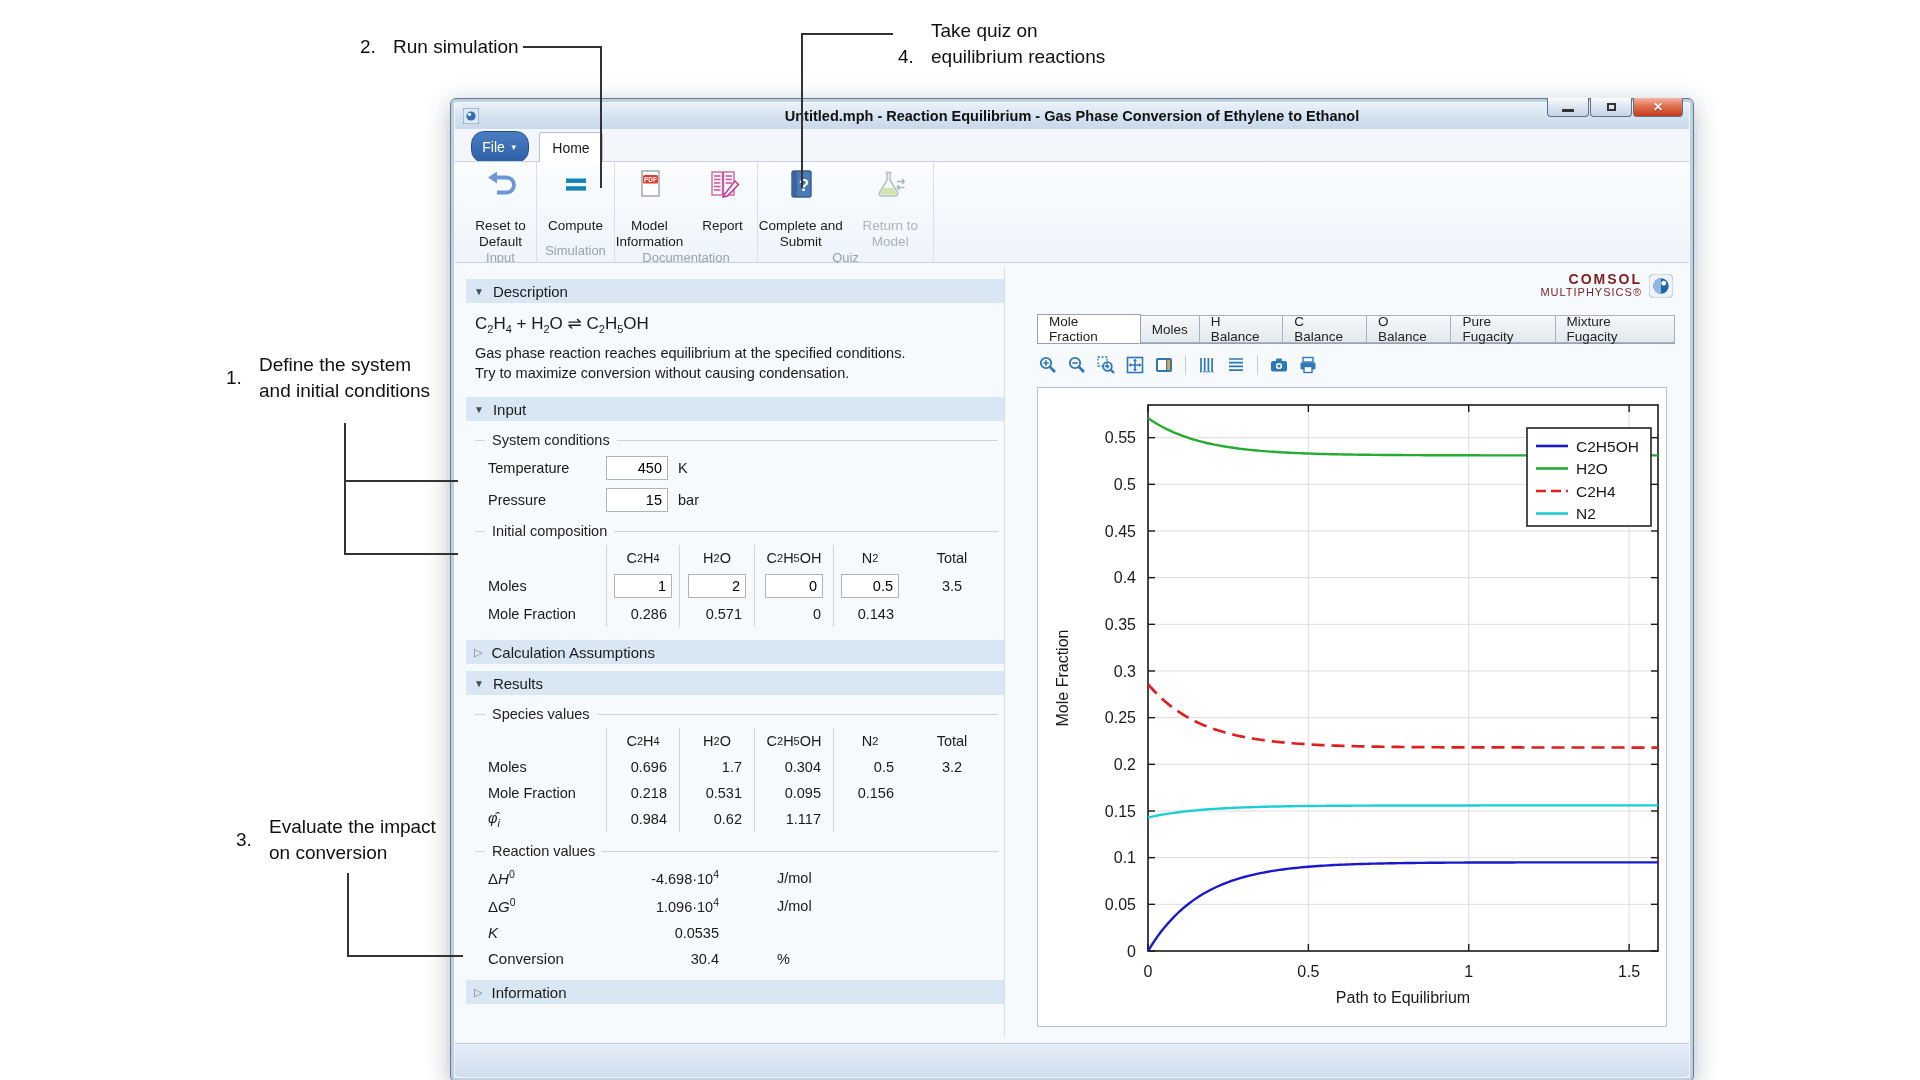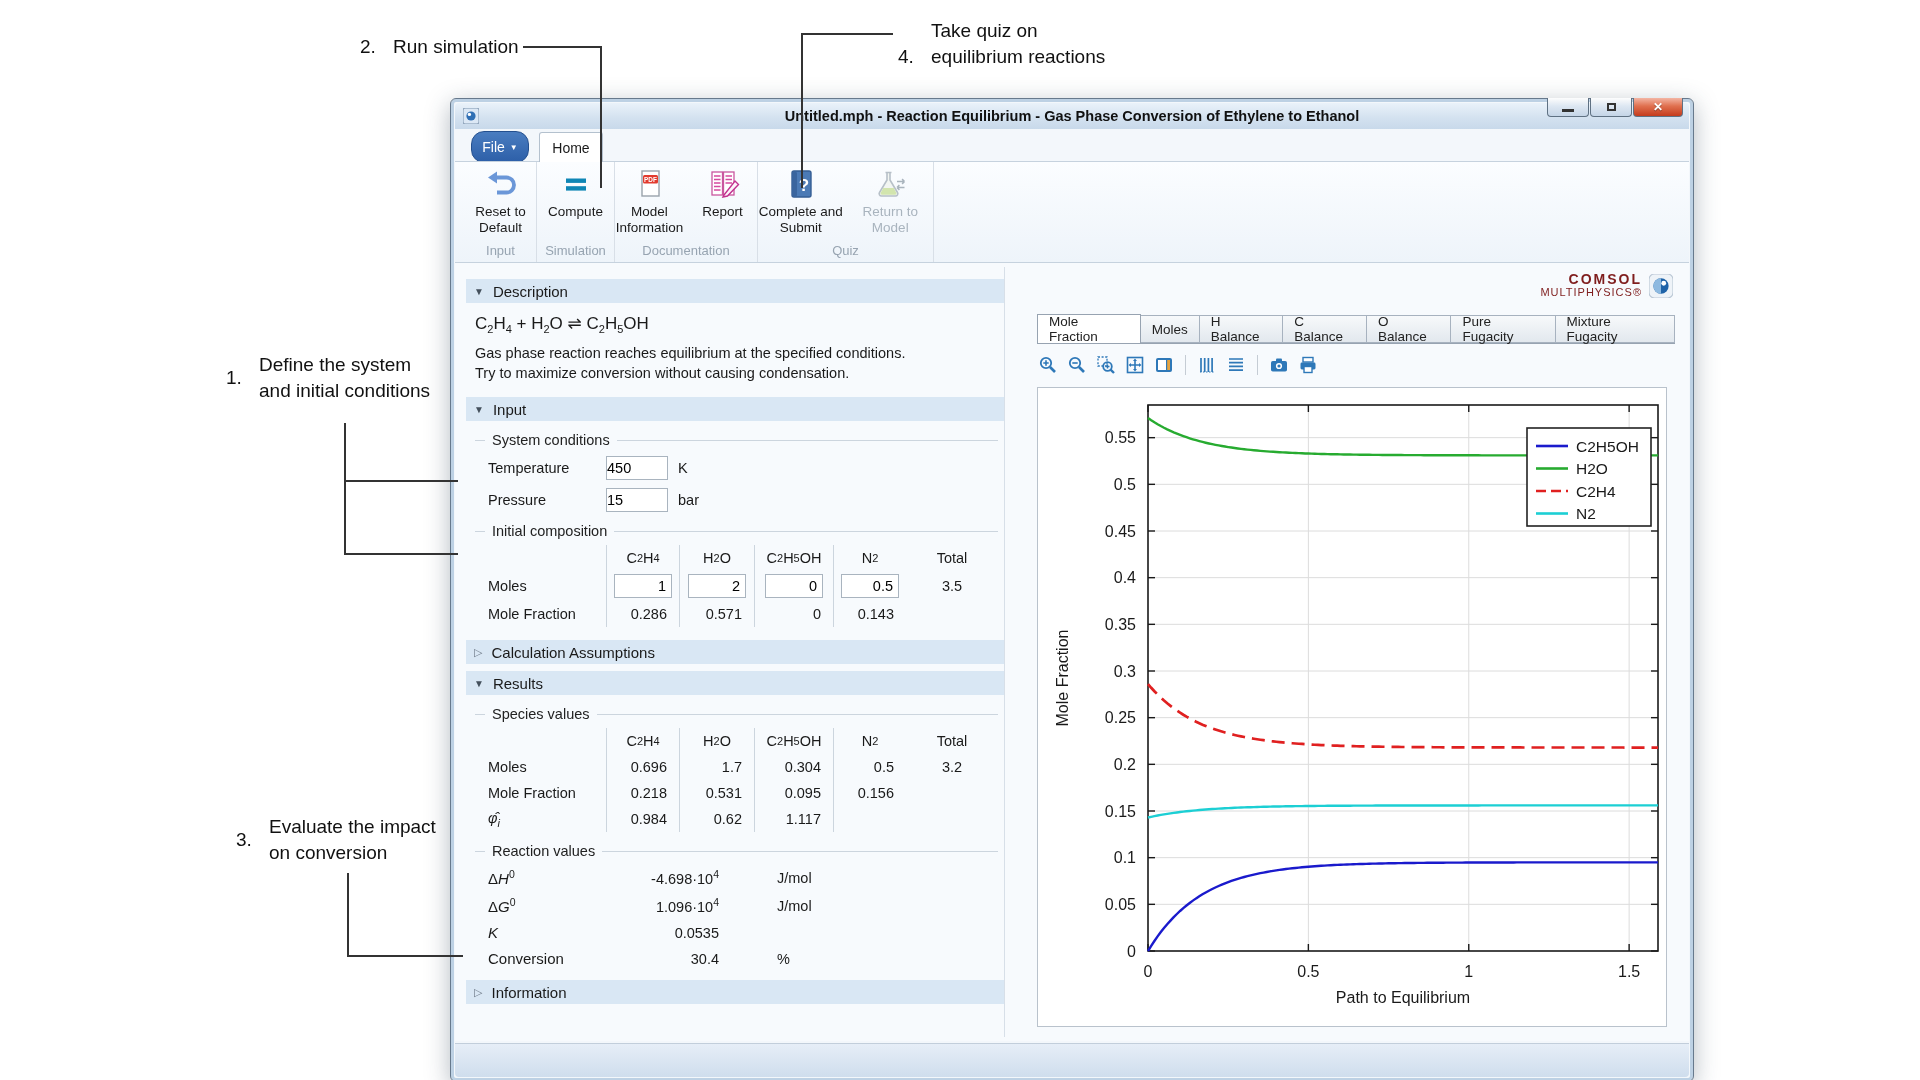--- a/index.html
+++ b/index.html
@@ -39,42 +39,42 @@
     border:1px solid #24508f; border-radius:13px; color:#fff; font-size:14px; display:flex; align-items:center; justify-content:center; gap:5px; }
   .filebtn .car { font-size:8px; }
   .hometab { position:absolute; left:84px; top:3px; width:64px; height:30px; background:#fff; border:1px solid #b4c1ce; border-bottom:none;
     border-radius:3px 3px 0 0; font-size:14px; display:flex; align-items:center; justify-content:center; z-index:3; }
   .ribbon-body { position:absolute; left:4px; top:62px; right:4px; height:102px; background:linear-gradient(#fbfdff,#eef4fa);
     border-top:1px solid #c6d2de; border-bottom:1px solid #c6d2de; }
   .rgroup { position:absolute; top:0; bottom:0; border-right:1px solid #d8dfe7; display:flex; flex-direction:column; }
   .rbtns { flex:1; display:flex; justify-content:center; gap:4px; padding-top:4px; }
   .rbtn { width:86px; display:flex; flex-direction:column; align-items:center; }
   .rbtn .ricon { width:36px; height:36px; }
-  .rbtn .rlab { font-size:13.5px; line-height:16px; text-align:center; color:#1a1a1a; margin-top:2px; }
+  .rbtn .rlab { font-size:13.5px; line-height:16px; text-align:center; color:#1a1a1a; margin-top:16px; }
   .rbtn.disabled .rlab { color:#a9b4be; }
   .rgl { height:19px; text-align:center; font-size:13px; color:#97a4b1; }
 
   
   .content { position:absolute; left:4px; top:164px; right:4px; bottom:40px; background:#f7fafd; }
   .vdiv { position:absolute; left:549px; top:4px; bottom:4px; width:1px; background:#d7dfe8; }
 
   
   .form-panel { position:absolute; left:11px; top:0; width:538px; bottom:0; padding:16px 0 0 0; }
   .shead { height:24px; background:#d9e7f4; display:flex; align-items:center; font-size:15px; color:#1a1a1a; padding-left:8px; gap:9px; }
   .shead .tri { font-size:10px; color:#3d4document 4a5; color:#44505c; }
   .equation { font-size:17px; margin:10px 0 0 9px; }
   .equation sub, .ftable sub, .rx sub { font-size:11px; }
   .dtext { font-size:14.5px; margin:9px 0 0 9px; line-height:19px; }
   .fldlegend { display:flex; align-items:center; margin:11px 0 0 9px; }
   .fldlegend .l1 { width:10px; height:1px; background:#ccd5de; }
   .fldlegend .lt { font-size:14.5px; color:#222; padding:0 7px; }
   .fldlegend .l2 { flex:1; height:1px; background:#ccd5de; margin-right:6px; }
   .frow { display:flex; align-items:center; margin:8px 0 0 22px; }
   .frow .flab { width:118px; font-size:14.5px; }
-  .frow input { width:62px; height:24px; border:1px solid #a9b4bf; font-size:14.5px; padding-right:5px; background:#fff; font-family:"Liberation Sans",sans-serif; }
+  .frow input { width:62px; height:24px; border:1px solid #a9b4bf; font-size:14.5px; text-align:right; padding-right:5px; background:#fff; font-family:"Liberation Sans",sans-serif; }
   .frow .funit { margin-left:10px; font-size:14.5px; }
 
   .ftable { margin:6px 0 0 22px; display:grid; grid-template-columns:118px 73px 75px 79px 73px 92px; font-size:14.5px; }
   .ftable .c { display:flex; align-items:center; min-height:26px; }
   .ftable .hc { justify-content:center; border-left:1px solid #ccd5de; }
   .ftable .vc { justify-content:flex-end; padding-right:12px; border-left:1px solid #ccd5de; }
   .ftable .tc { justify-content:center; }
   .ftable .lc { justify-content:flex-start; }
   .ftable .ic { justify-content:center; border-left:1px solid #ccd5de; min-height:30px; }
   .ftable input { width:58px; height:24px; border:1px solid #a9b4bf; font-size:14.5px; text-align:right; padding-right:5px; background:#fff; font-family:"Liberation Sans",sans-serif; }

